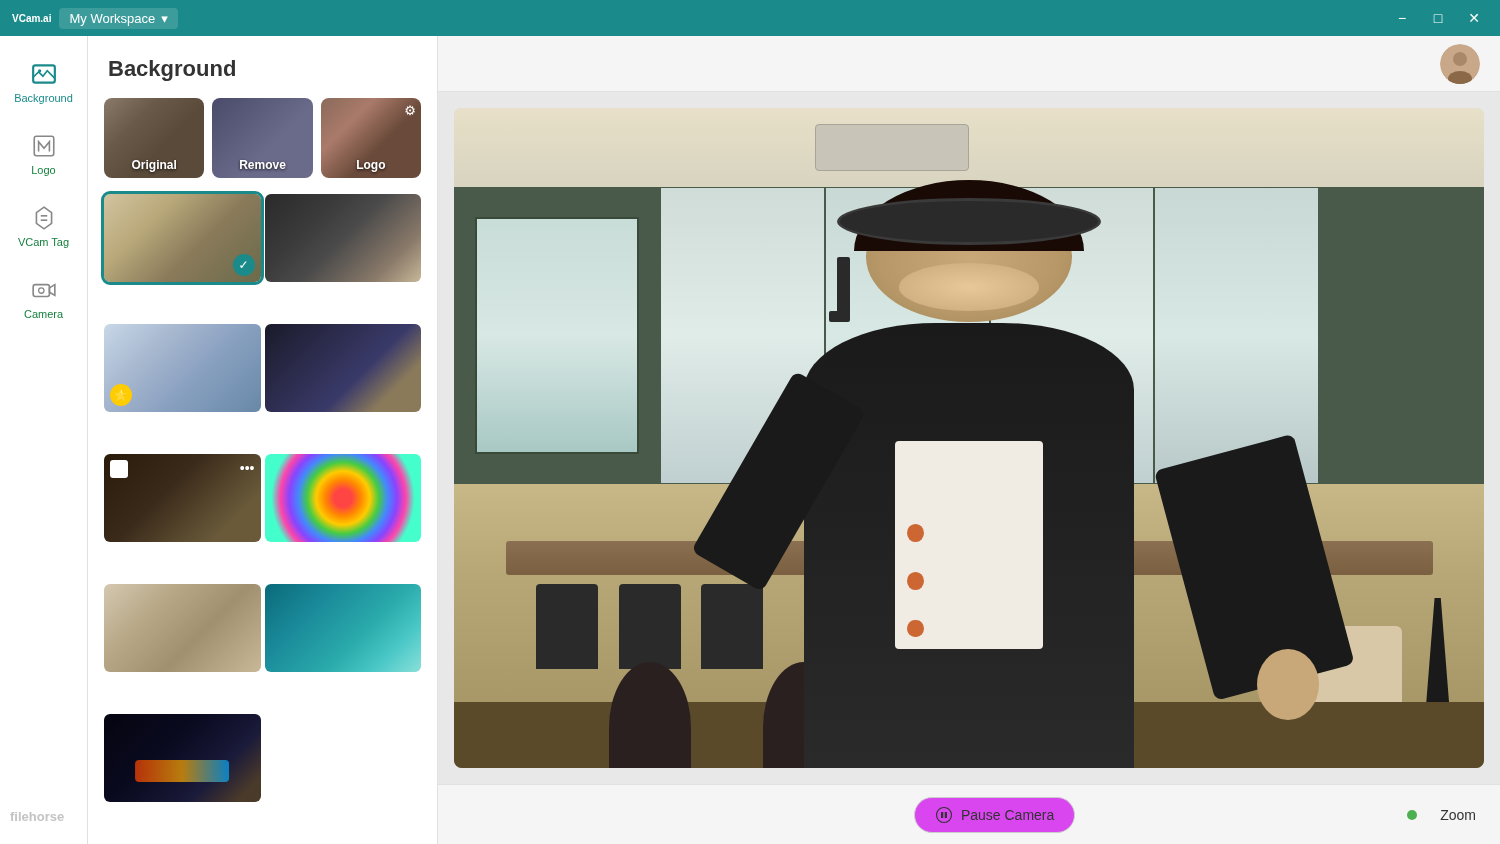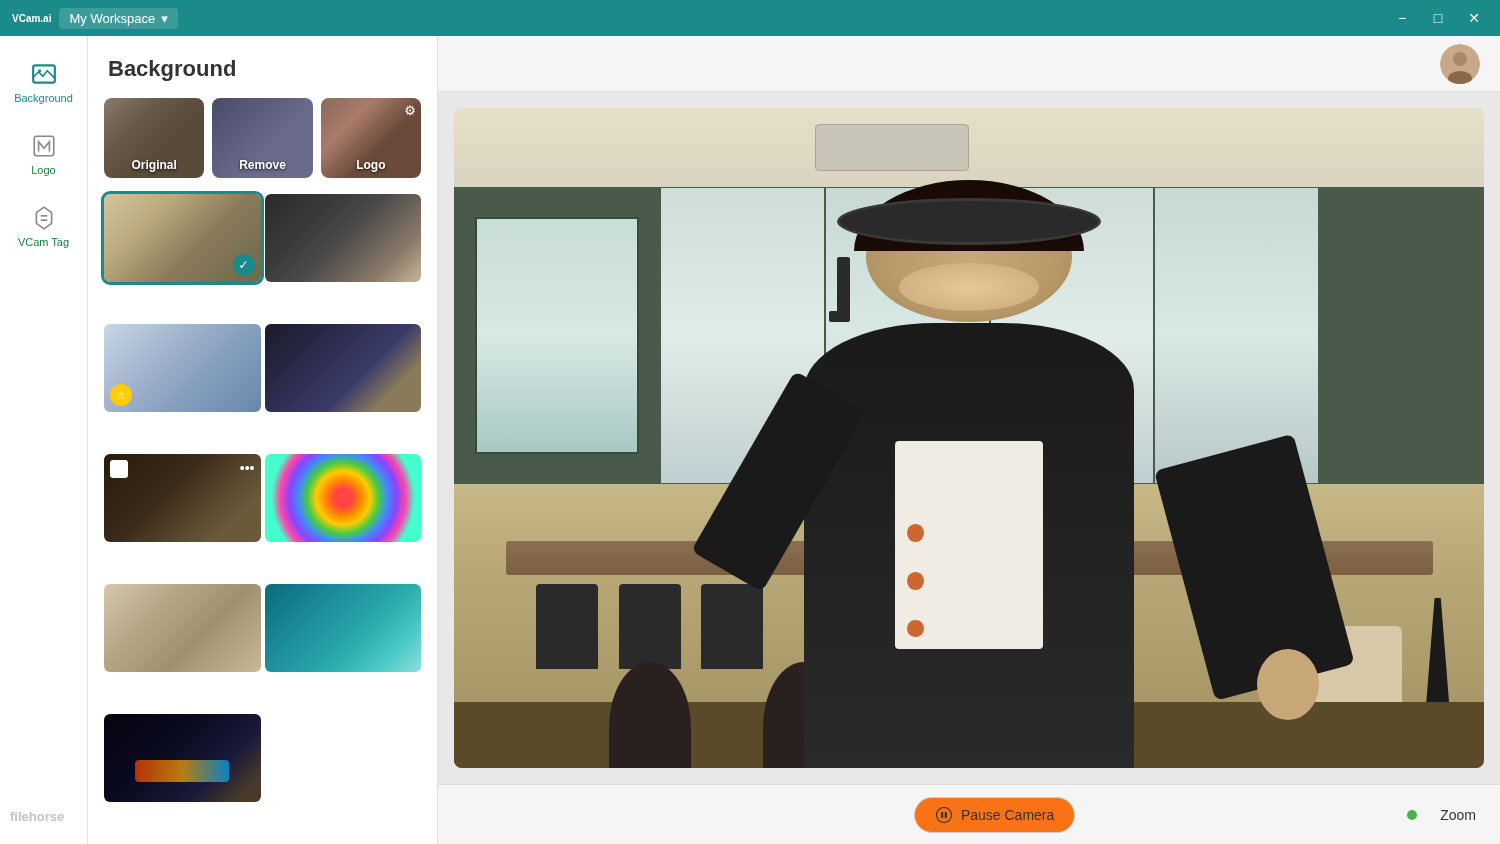--- a/index.html
+++ b/index.html
@@ -258,21 +258,21 @@
     .preview-bottom {
       height: 60px;
       background: #f5f5f5;
       border-top: 1px solid #e0e0e0;
       display: flex;
       align-items: center;
       justify-content: space-between;
       padding: 0 24px;
     }
     .pause-btn {
-      background: #f97316;
+      background: #d946ef;
       border: 1.5px solid #ccc;
       border-radius: 24px;
       padding: 8px 20px;
       font-size: 14px;
       cursor: pointer;
       display: flex;
       align-items: center;
       gap: 8px;
       color: #333;
     }
@@ -346,20 +346,30 @@
     <div class="sidebar-item">
       <div class="icon">
         <svg width="26" height="26" viewBox="0 0 24 24" fill="none">
           <path d="M12 2 L19 7 L19 17 L12 22 L5 17 L5 7 Z" stroke="#888" stroke-width="1.5" fill="none"></path>
           <line x1="9" y1="10" x2="15" y2="10" stroke="#888" stroke-width="1.5"></line>
           <line x1="9" y1="14" x2="15" y2="14" stroke="#888" stroke-width="1.5"></line>
         </svg>
       </div>
       <span class="sidebar-label">VCam Tag</span>
     </div>
+    <div class="sidebar-item">
+      <div class="icon">
+        <svg width="26" height="26" viewBox="0 0 24 24" fill="none">
+          <rect x="2" y="7" width="15" height="11" rx="2" stroke="#888" stroke-width="1.5"></rect>
+          <path d="M17 10 L22 7 L22 17 L17 14 Z" stroke="#888" stroke-width="1.5" fill="none"></path>
+          <circle cx="9.5" cy="12.5" r="2.5" stroke="#888" stroke-width="1.2"></circle>
+        </svg>
+      </div>
+      <span class="sidebar-label">Camera</span>
+    </div>
   </div>
 
   <div class="panel">
     <div class="panel-header">Background</div>
 
     <div class="filter-row">
       <div class="filter-thumb">
         <div class="filter-original" style="width:100%;height:100%;"></div>
         <span class="label">Original</span>
       </div>

